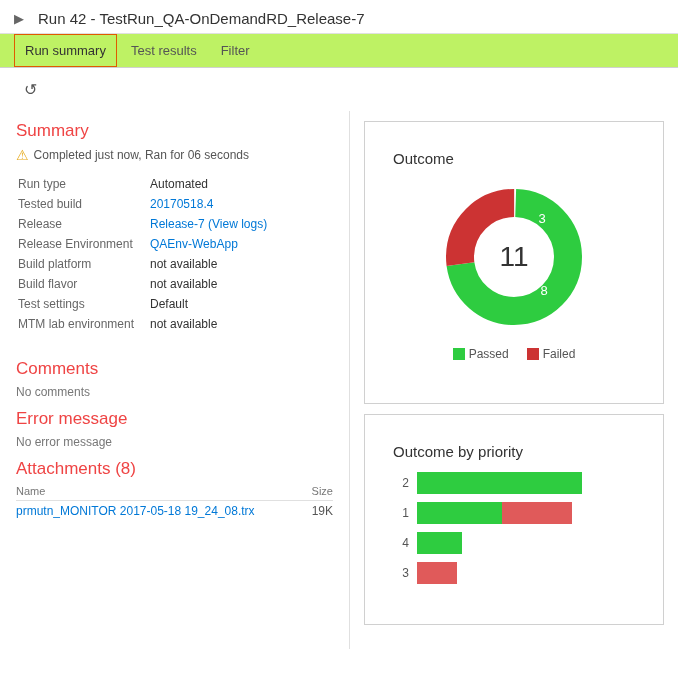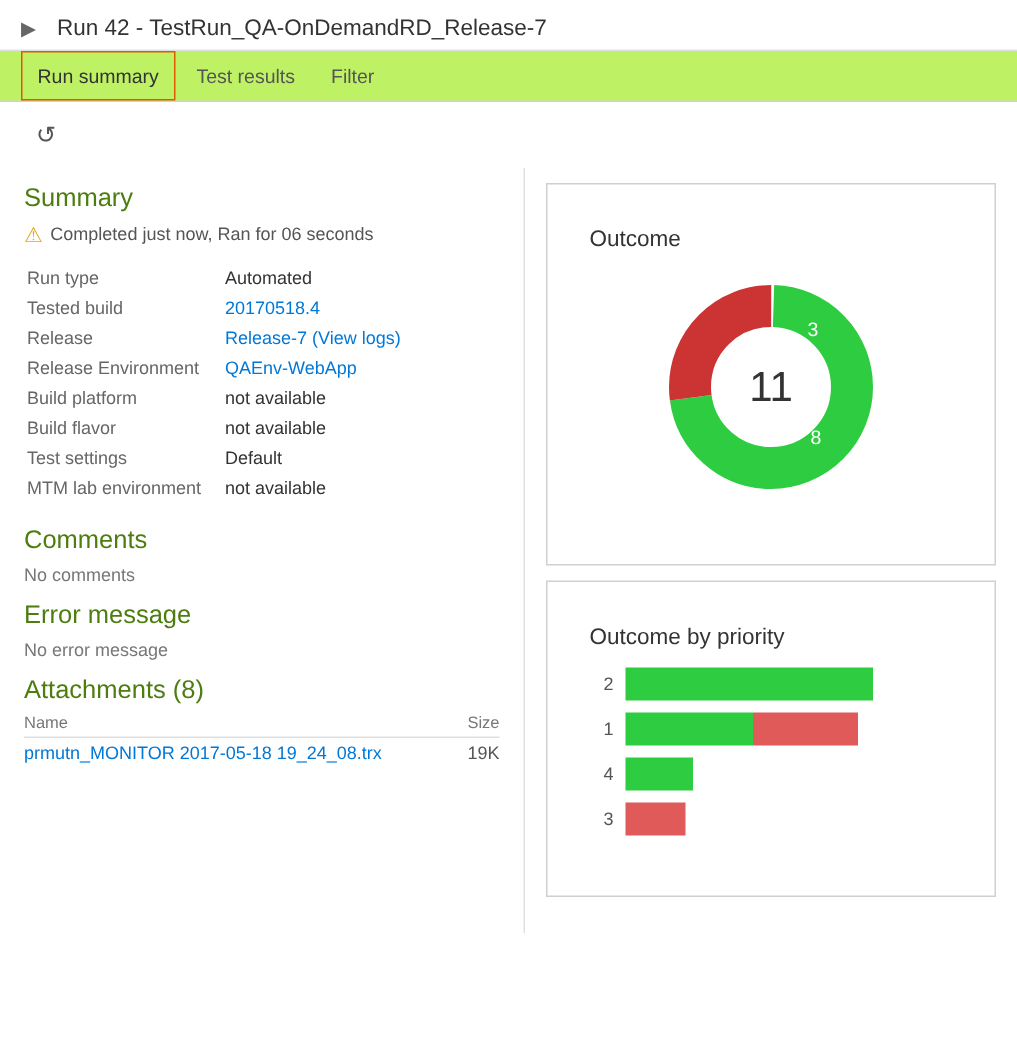--- a/index.html
+++ b/index.html
@@ -69,38 +69,38 @@
       padding: 10px 16px 16px 16px;
       border-right: 1px solid #e0e0e0;
     }
     .right-panel {
       flex: 1;
       padding: 10px 14px 14px 14px;
     }
     .section-title {
       font-size: 17px;
       font-weight: 400;
-      color: #4d7c0f;
+      color: #ef4444;
       margin-bottom: 6px;
     }
     .warning-line {
       display: flex;
       align-items: center;
       margin-bottom: 10px;
       font-size: 12px;
       color: #555;
     }
     .warning-icon {
       color: #e6a817;
       font-size: 14px;
       margin-right: 5px;
     }
     .info-table {
       width: 100%;
-      margin-bottom: 14px;
+      margin-bottom: 24px;
     }
     .info-table tr td {
       padding: 2px 0;
       font-size: 12px;
       vertical-align: top;
     }
     .info-table tr td:first-child {
       color: #666;
       width: 130px;
       padding-right: 8px;
@@ -324,20 +324,30 @@
 
           <circle cx="80" cy="80" r="54" fill="none" stroke="#2ecc40" stroke-width="28" stroke-dasharray="245.5 93.6" stroke-dashoffset="83.3"></circle>
           <circle cx="80" cy="80" r="54" fill="none" stroke="#cc3333" stroke-width="28" stroke-dasharray="92 247" stroke-dashoffset="-162.2"></circle>
           <circle cx="80" cy="80" r="38" fill="white"></circle>
 
           <text x="108" y="46" font-size="13" fill="white" text-anchor="middle">3</text>
           <text x="110" y="118" font-size="13" fill="white" text-anchor="middle">8</text>
         </svg>
         <span class="donut-center-text">11</span>
       </div>
+      <div class="legend">
+        <div class="legend-item">
+          <span class="legend-color" style="background:#2ecc40"></span>
+          <span>Passed</span>
+        </div>
+        <div class="legend-item">
+          <span class="legend-color" style="background:#cc3333"></span>
+          <span>Failed</span>
+        </div>
+      </div>
     </div>
 
     <div class="outline-box">
       <div class="priority-title">Outcome by priority</div>
       <div class="priority-chart">
 
         <div class="priority-row">
           <span class="priority-label">2</span>
           <div class="priority-bars">
             <div class="bar-green" style="width:165px"></div>

